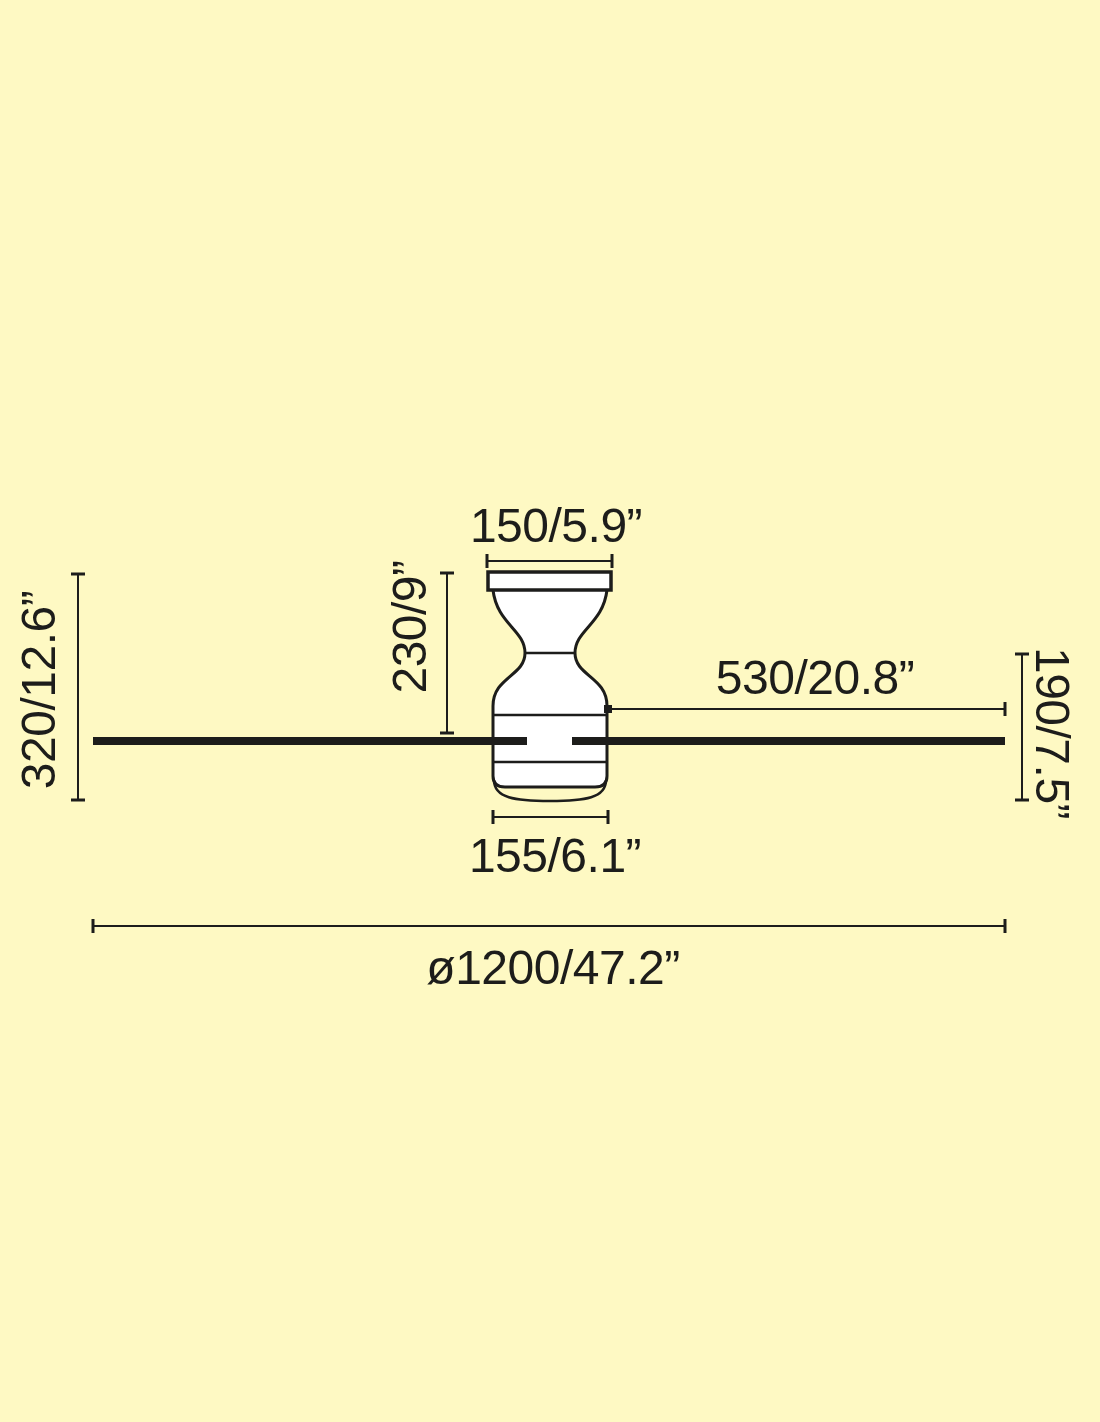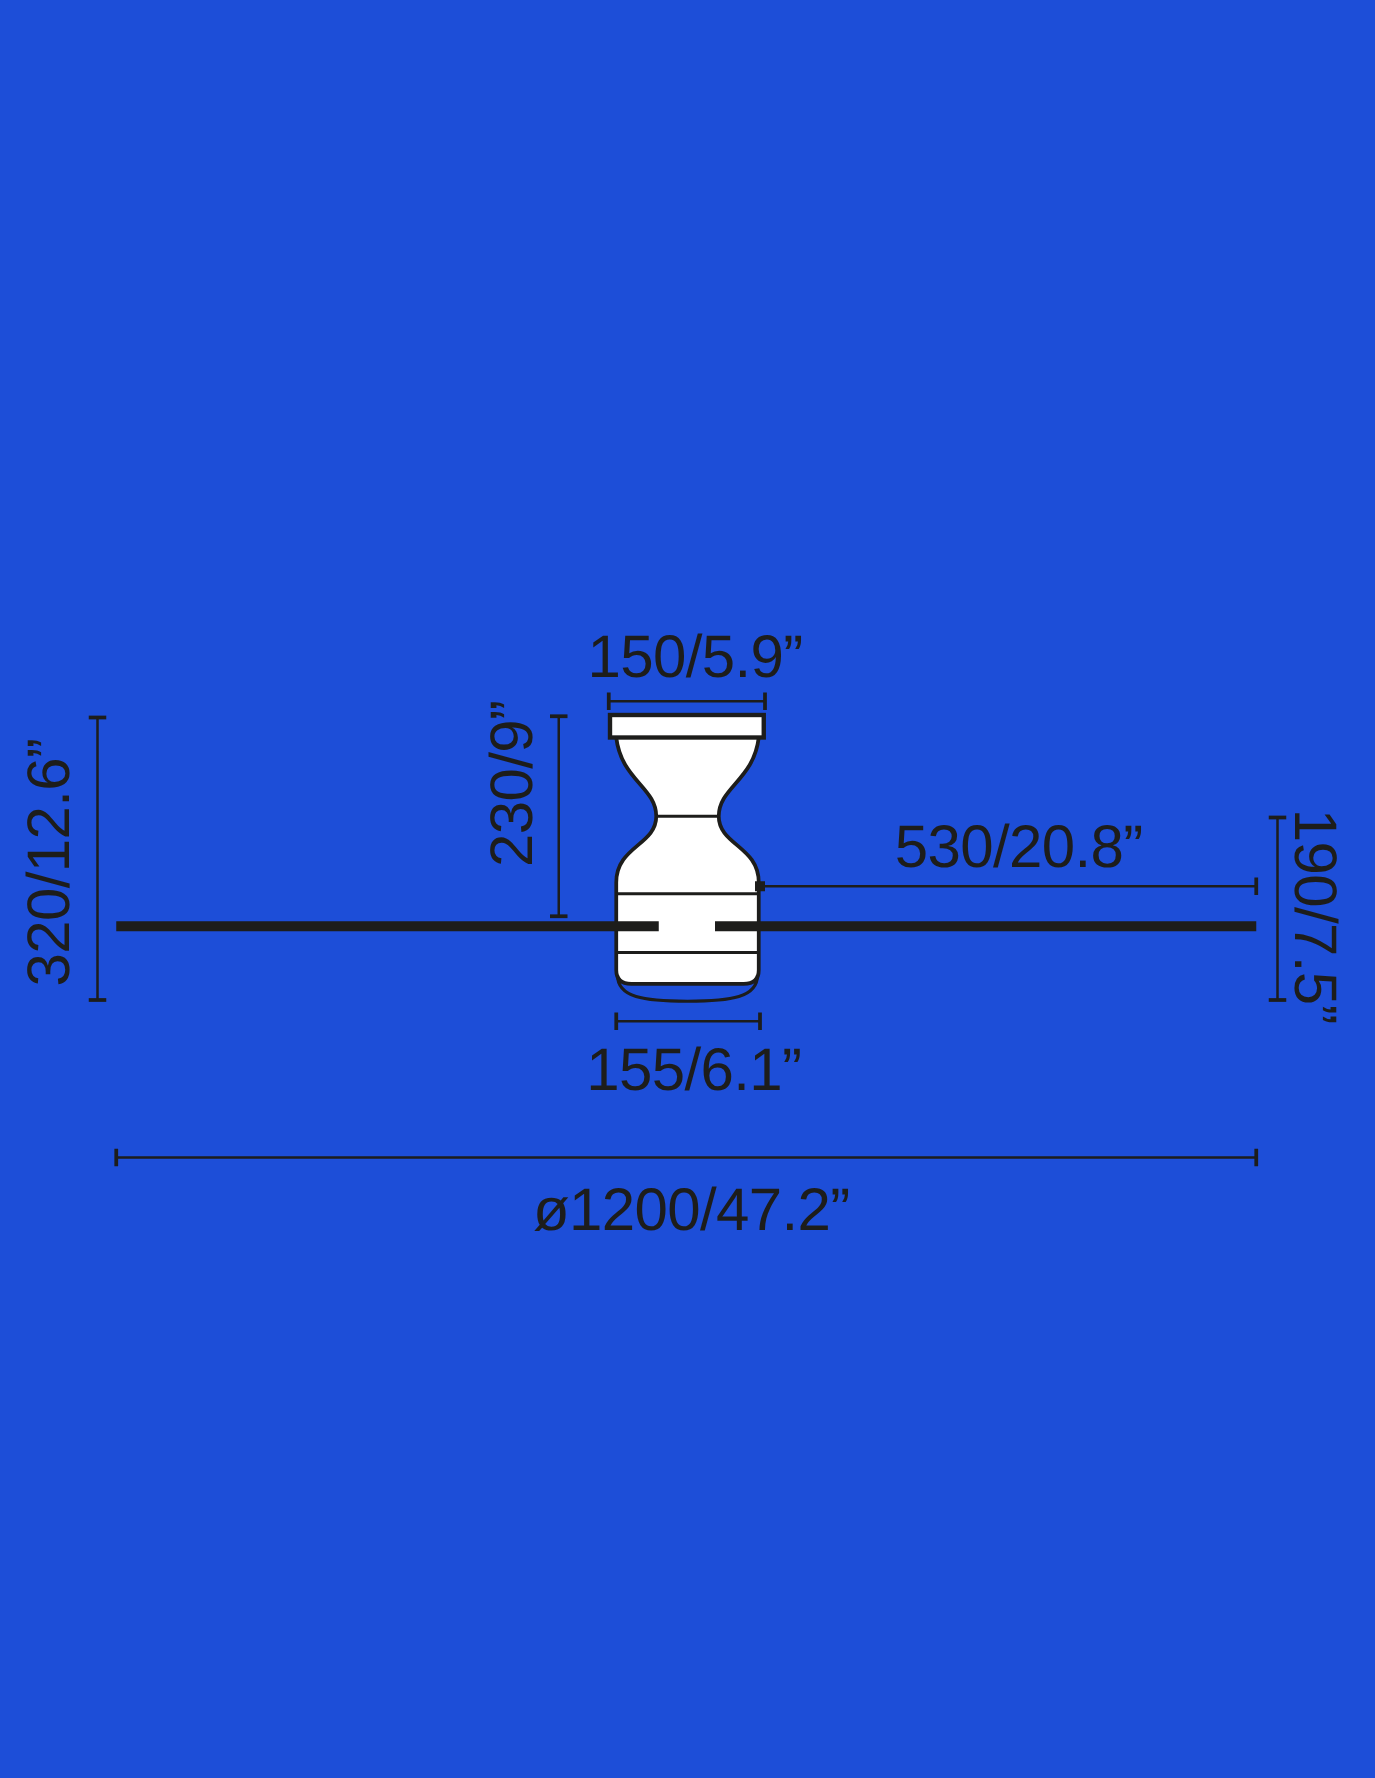--- a/index.html
+++ b/index.html
@@ -4,21 +4,21 @@
 <style>
   html, body {
     margin: 0;
     padding: 0;
     background: #ffffff;
   }
   .stage {
     position: relative;
     width: 1100px;
     height: 1422px;
-    background: #1d4ed8;
+    background: #fef9c3;
     overflow: hidden;
   }
   svg { display: block; }
   .outline {
     fill: #ffffff;
     stroke: #1d1d1b;
     stroke-width: 3;
     stroke-linejoin: round;
   }
   .outline-thick {

